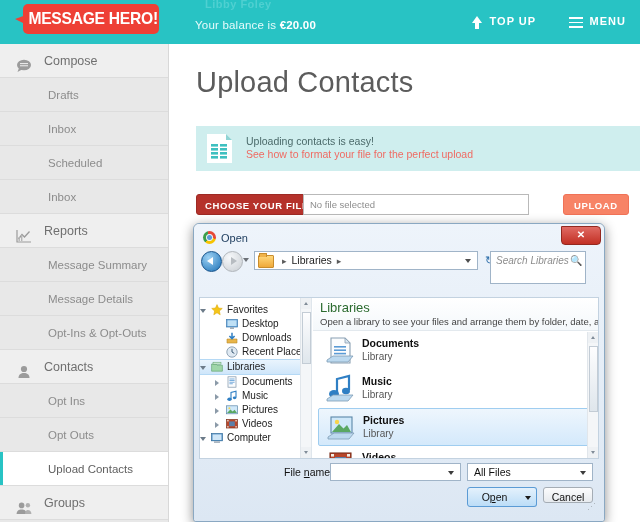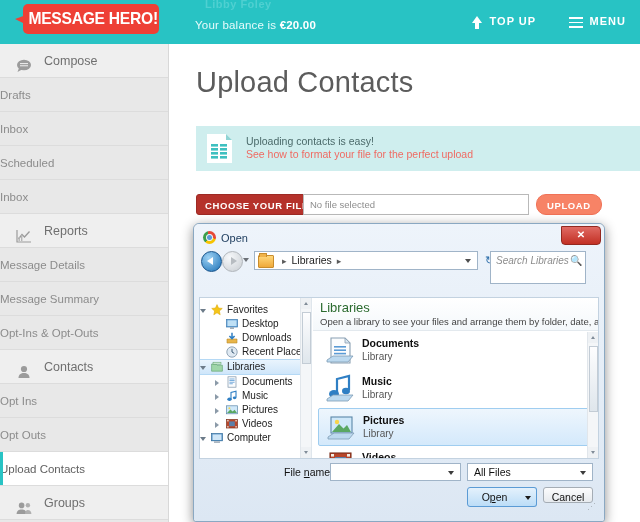--- a/index.html
+++ b/index.html
@@ -64,21 +64,21 @@
     position:absolute;left:0;top:44px;width:168px;height:478px;
     background:#e8e8e8;border-right:1px solid #d8d8d8;
   }
   .snav{position:absolute;left:0;top:0;width:168px;}
   .sitem{
     position:relative;height:34px;line-height:34px;box-sizing:border-box;
     border-bottom:1px solid #dcdcdc;font-size:12.5px;color:#7a7a7a;
     white-space:nowrap;
   }
   .sitem.parent{background:#efefef;padding-left:44px;color:#6f6f6f;}
-  .sitem.child{font-size:11.5px;color:#8c8c8c;background:#e8e8e8;}
+  .sitem.child{padding-left:48px;font-size:11.5px;color:#8c8c8c;background:#e8e8e8;}
   .sitem.active{background:#ffffff;color:#5f5f5f;}
   .sitem.active:before{
     content:"";position:absolute;left:0;top:0;width:3px;height:100%;background:#28c3c4;
   }
   .sicon{position:absolute;left:16px;top:50%;transform:translateY(-50%);
          width:16px;height:16px;color:#9b9b9b;}
 
   
   .content{
     position:absolute;left:169px;top:44px;width:471px;height:478px;
@@ -103,23 +103,23 @@
     background:#b5322b;color:#fff;font-size:9.5px;font-weight:bold;letter-spacing:.6px;
     border-radius:3px;box-sizing:border-box;white-space:nowrap;
     border:1px solid #9d2a24;
   }
   .file-input{
     position:absolute;left:107px;top:0;width:226px;height:21px;line-height:20px;
     border:1px solid #b9b9b9;background:#fff;box-sizing:border-box;
     font-size:9.5px;color:#8d8d8d;padding-left:6px;white-space:nowrap;overflow:hidden;
   }
   .btn-upload{
-    position:absolute;left:340px;top:0;height:21px;line-height:21px;padding:0 10px;
+    position:absolute;left:367px;top:0;height:21px;line-height:21px;padding:0 10px;
     background:#f78366;color:#fff;font-size:9.5px;font-weight:bold;letter-spacing:.6px;
-    border-radius:10px;box-sizing:border-box;white-space:nowrap;border:1px solid #f07257;
+    border-radius:3px;box-sizing:border-box;white-space:nowrap;border:1px solid #f07257;
   }
 
   
   .dialog{
     position:absolute;left:193px;top:223px;width:410px;height:297px;
     background:#f0f0f0;
     border:1px solid #8aa8c2;border-radius:6px 6px 3px 3px;
     box-shadow:0 3px 12px rgba(0,0,0,.45);
     font-family:"Liberation Sans",sans-serif;
     overflow:hidden;
@@ -450,22 +450,22 @@
       <div class="sitem child"><span>Drafts</span></div>
       <div class="sitem child"><span>Inbox</span></div>
       <div class="sitem child"><span>Scheduled</span></div>
       <div class="sitem child"><span>Inbox</span></div>
       <div class="sitem parent"><span class="sicon"><svg viewBox="0 0 16 16">
             <path d="M1 2 V14 H15" stroke="#9b9b9b" stroke-width="1.2" fill="none"></path>
             <path d="M2.5 11 L6 6.5 L8.5 9 L13.5 3.5" stroke="#9b9b9b" stroke-width="1.3" fill="none"></path>
             <rect x="2.5" y="9" width="1.4" height="4" fill="#b5b5b5"></rect>
             <rect x="5" y="7" width="1.4" height="6" fill="#b5b5b5"></rect>
           </svg></span><span>Reports</span></div>
+      <div class="sitem child"><span>Message Summary</span></div>
       <div class="sitem child"><span>Message Details</span></div>
-      <div class="sitem child"><span>Message Summary</span></div>
       <div class="sitem child"><span>Opt-Ins &amp; Opt-Outs</span></div>
       <div class="sitem parent"><span class="sicon"><svg viewBox="0 0 16 16">
             <circle cx="8" cy="5" r="3.1" fill="#9b9b9b"></circle>
             <path d="M2.5 14 C2.5 10.4 5 9 8 9 C11 9 13.5 10.4 13.5 14 Z" fill="#9b9b9b"></path>
           </svg></span><span>Contacts</span></div>
       <div class="sitem child"><span>Opt Ins</span></div>
       <div class="sitem child"><span>Opt Outs</span></div>
       <div class="sitem child active"><span>Upload Contacts</span></div>
       <div class="sitem parent"><span class="sicon"><svg viewBox="0 0 16 16">
             <circle cx="5.6" cy="5.4" r="2.8" fill="#9b9b9b"></circle>

